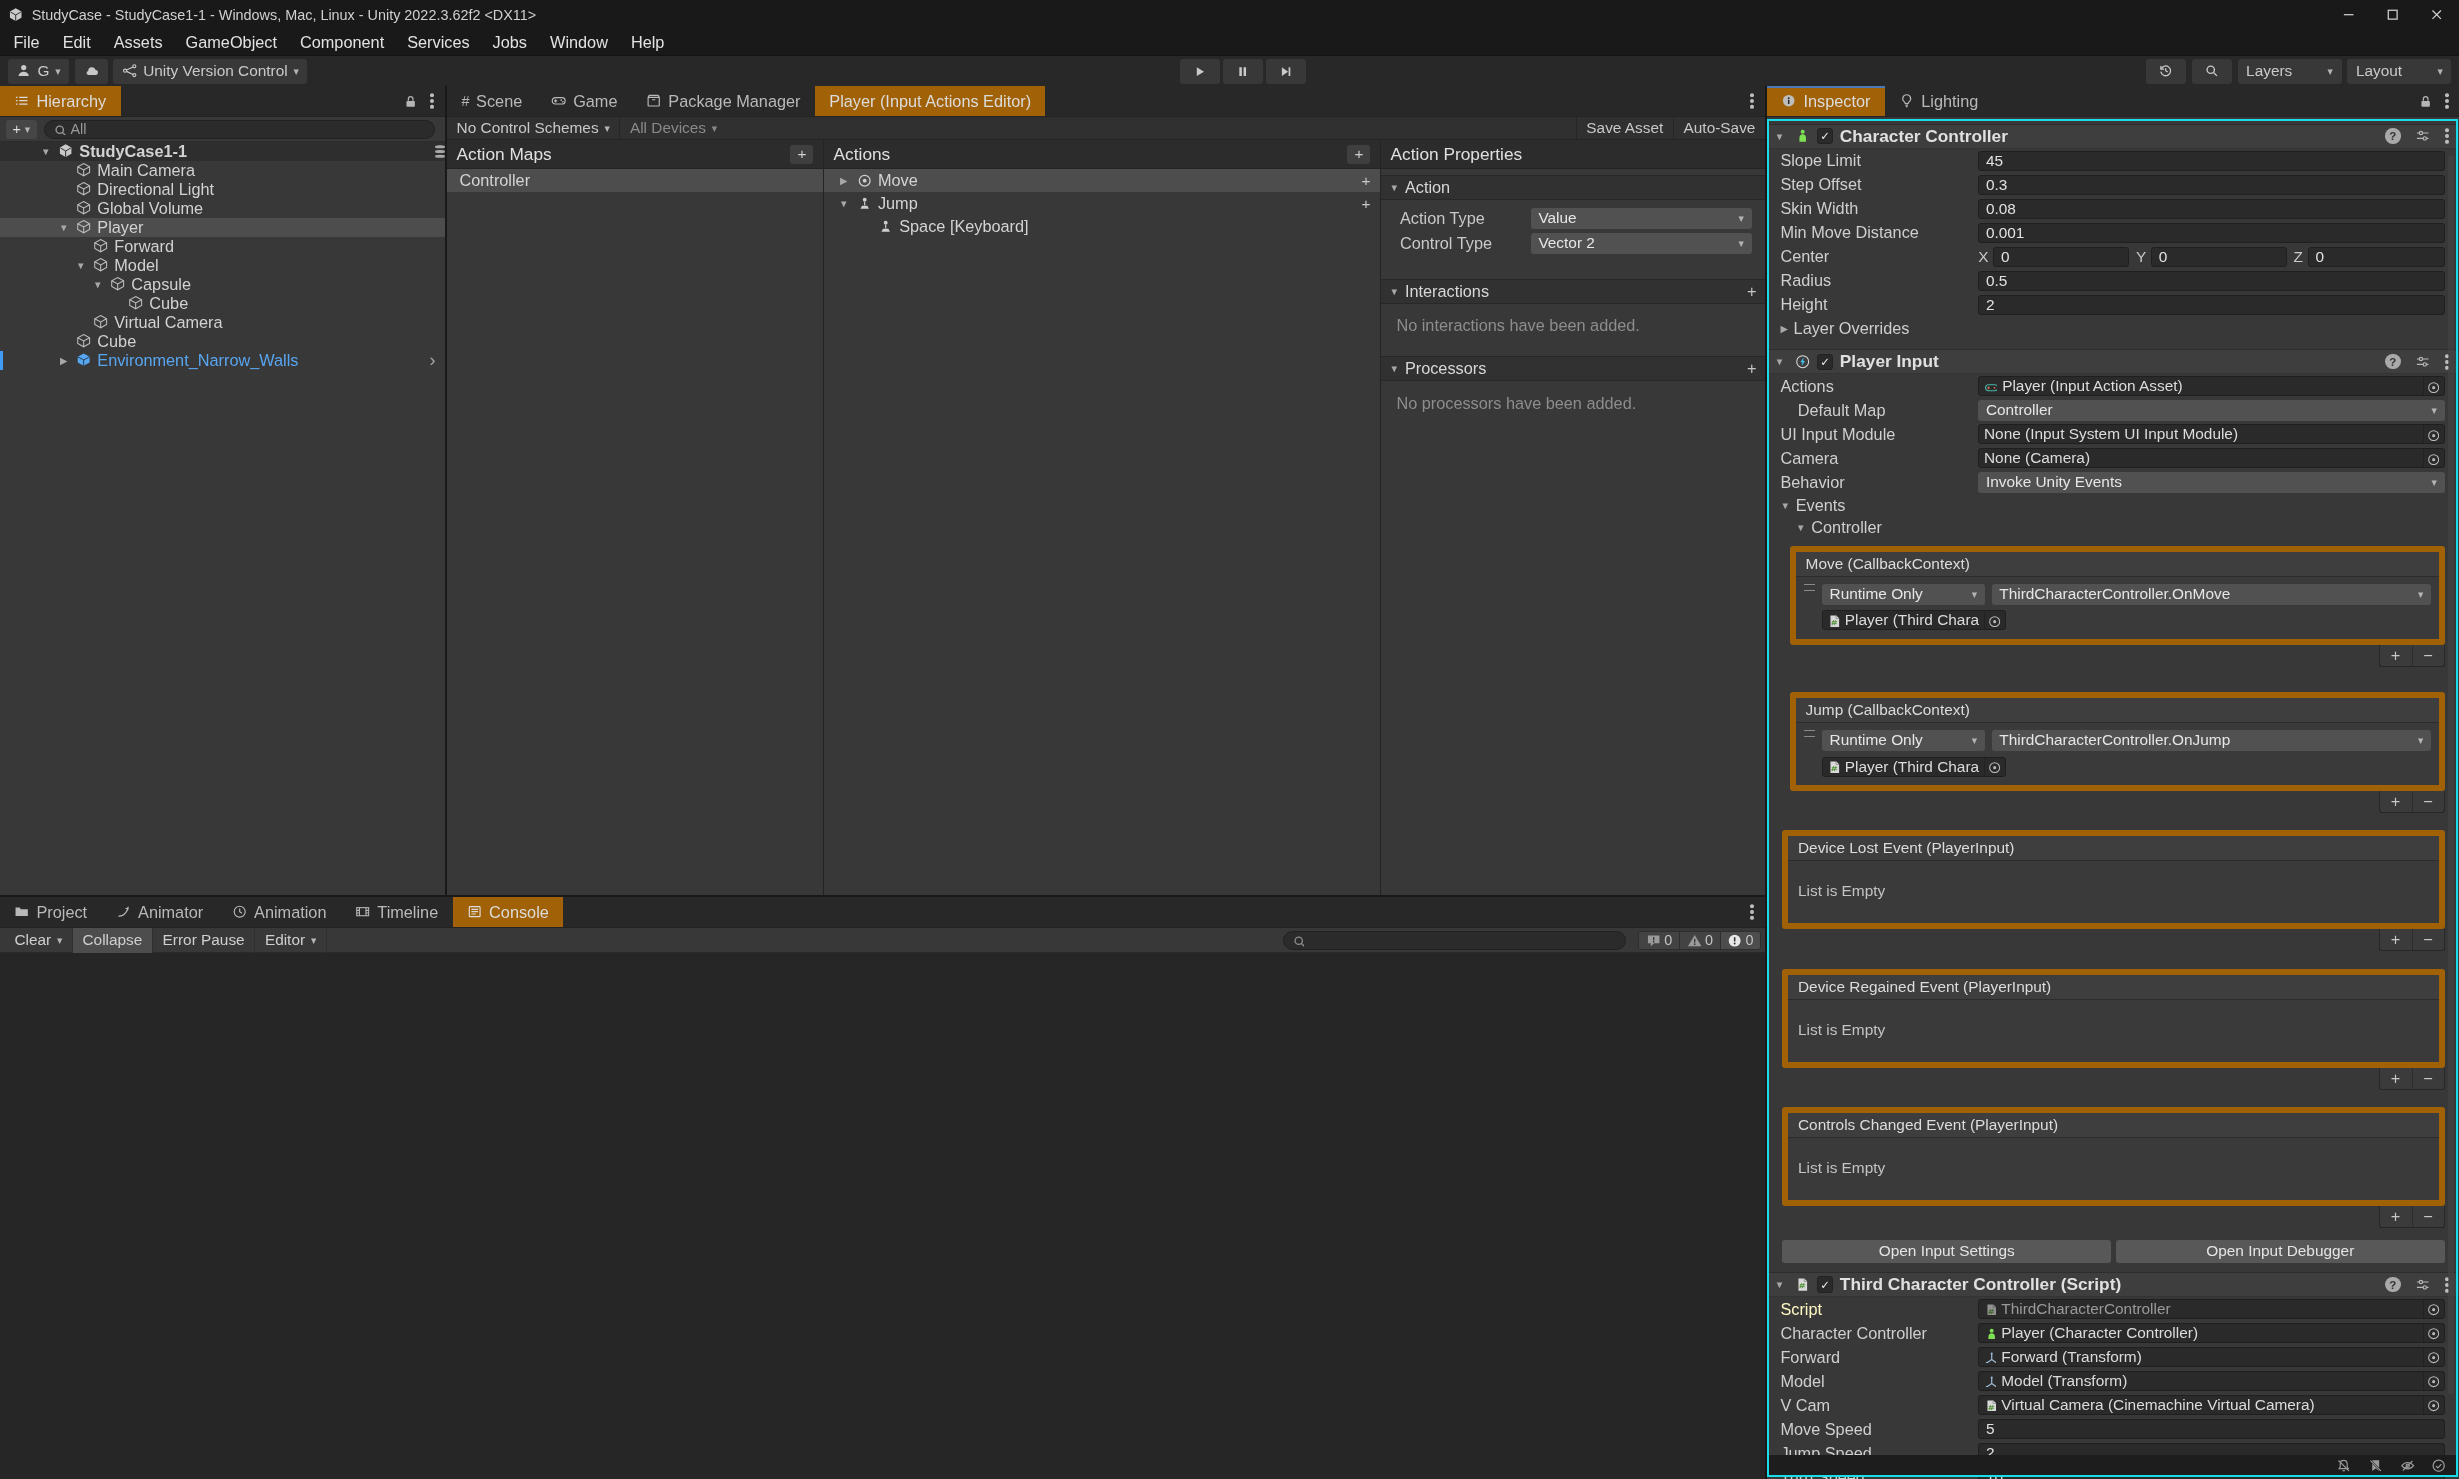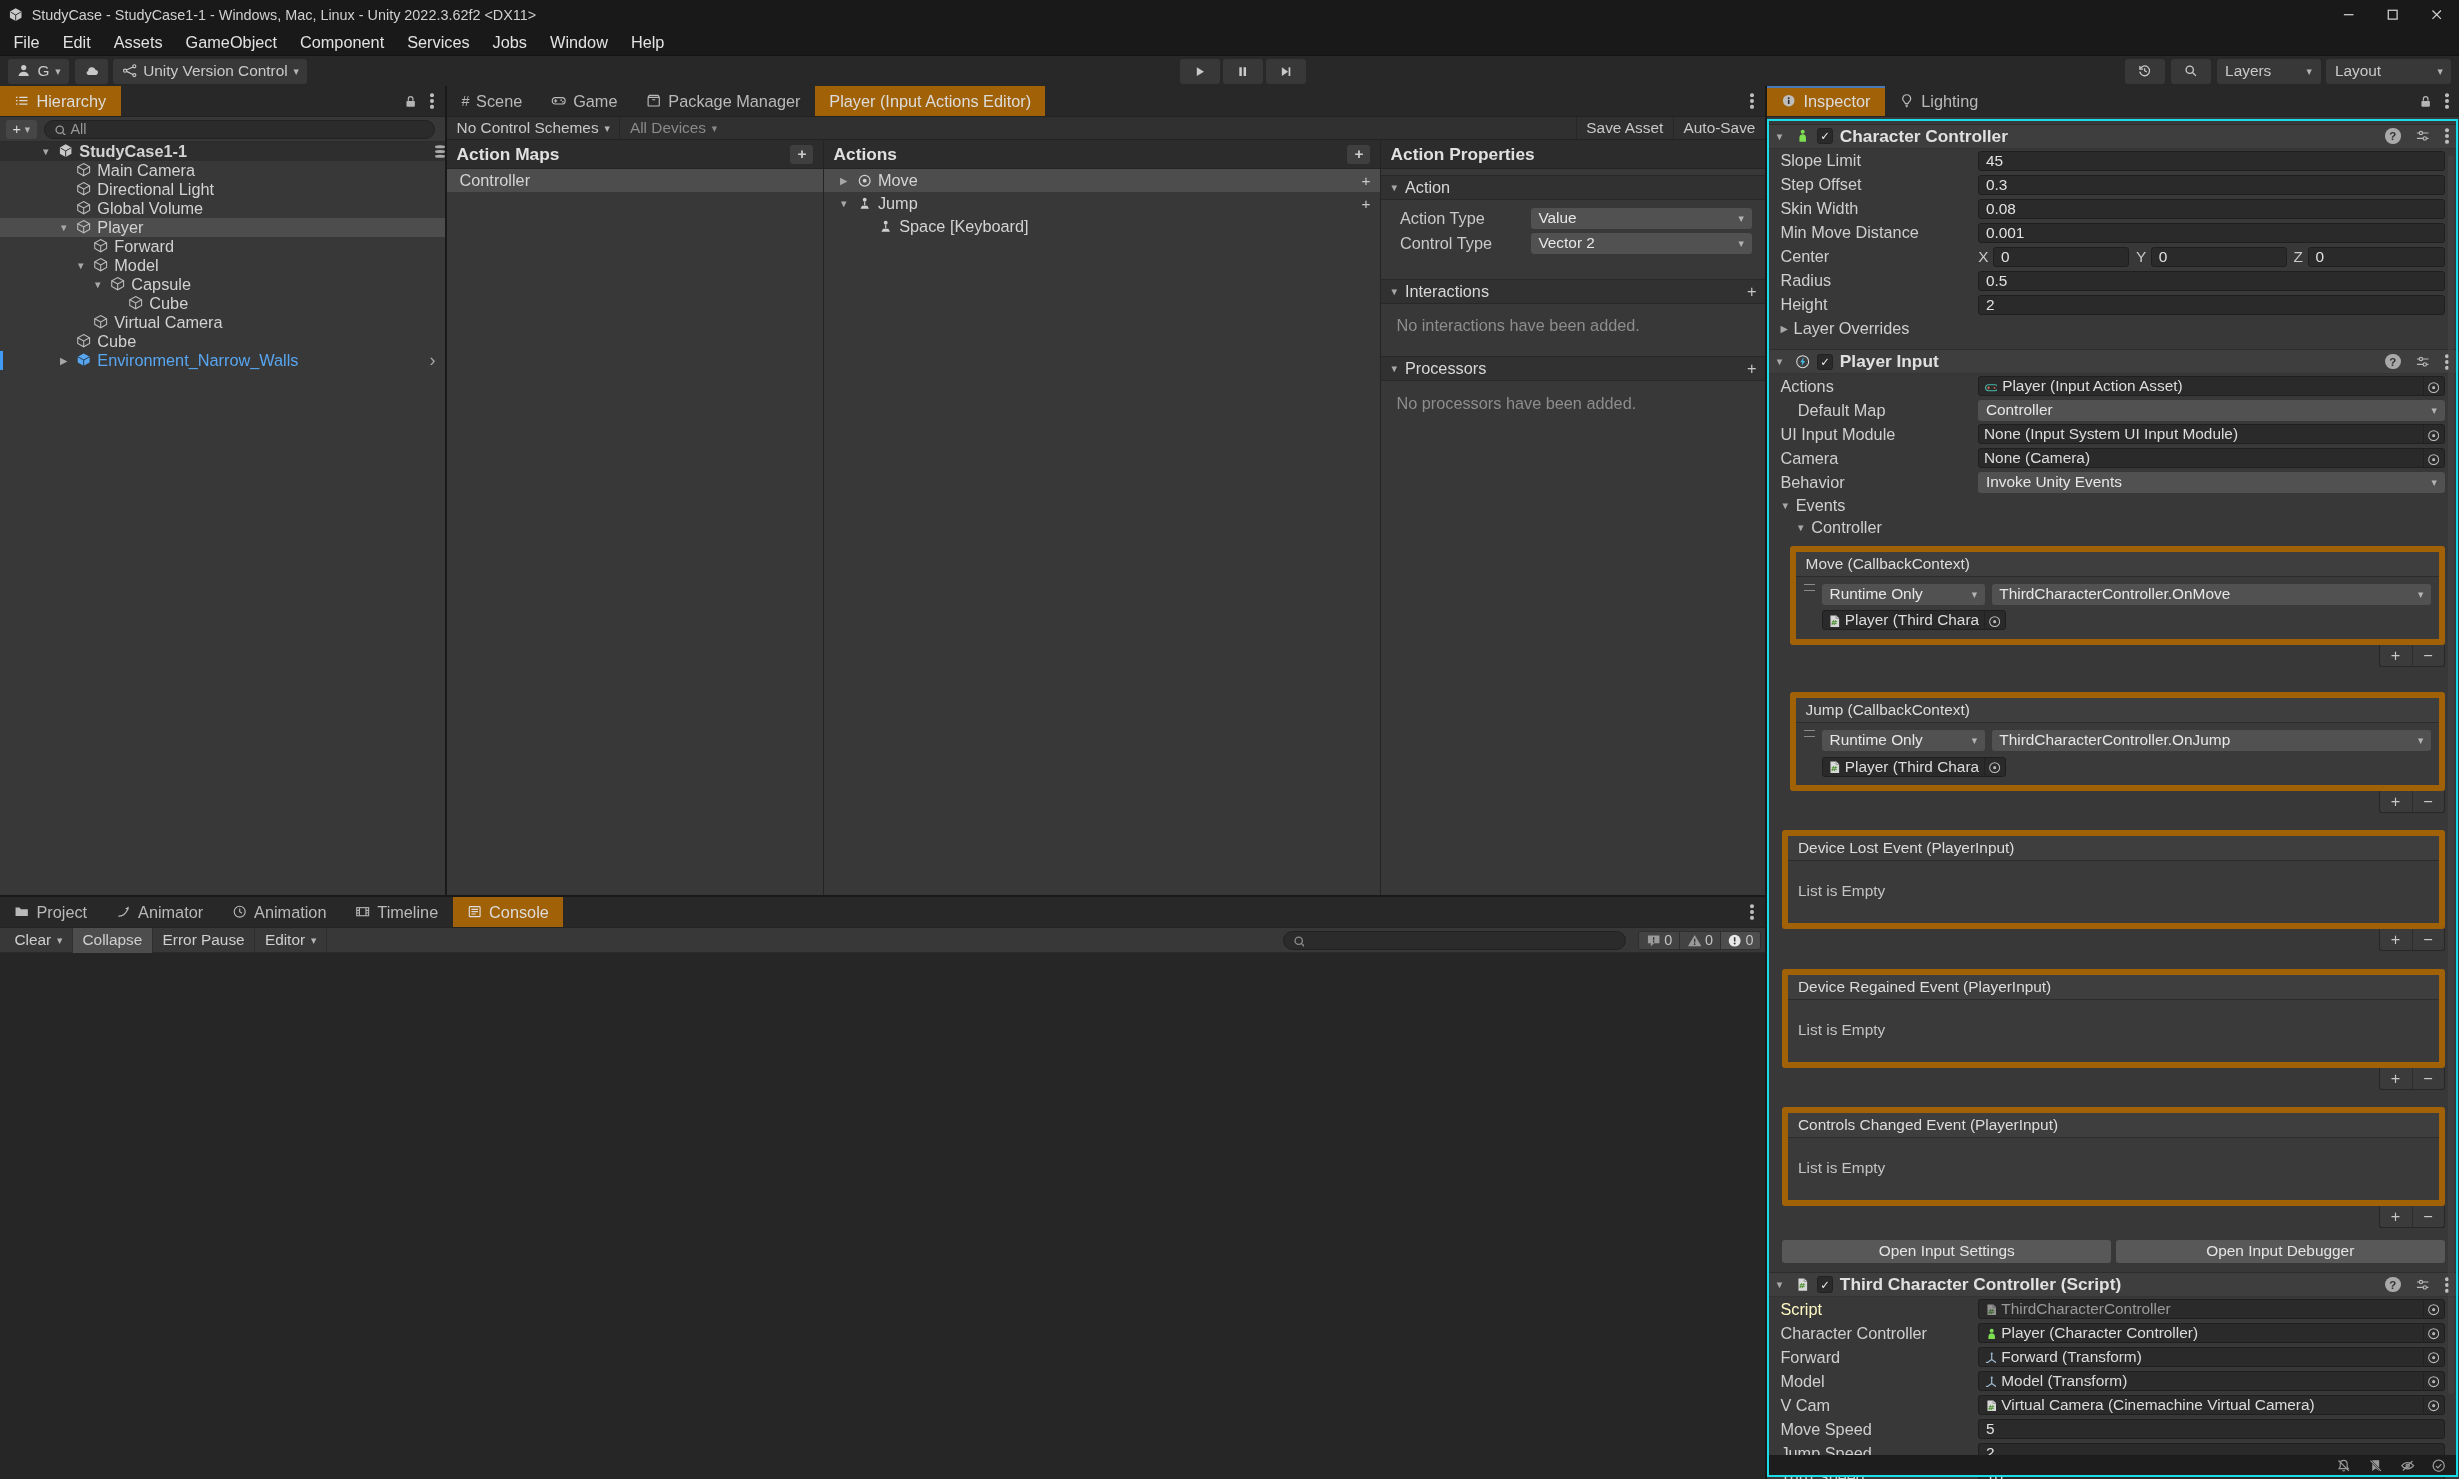--- a/index.html
+++ b/index.html
@@ -50,21 +50,21 @@
 .t-ic{width:16.3px;height:16.3px;color:#bdbdbd}
 .prefab .t-ic{color:#58a6f0}
 .bluebar{position:absolute;left:0;top:0;width:2.9px;height:100%;background:#3f9bf5}
 .rowend{margin-left:auto;padding-right:9.6px;color:#a8a8a8}
 
 .schemes{height:23px;flex:0 0 23px;background:#303030;border-bottom:1px solid #232323;display:flex;align-items:center;font-size:15.4px;color:#c8c8c8}
 .scheme-item{display:flex;align-items:center;gap:5.8px;padding:0 9.6px;height:100%;border-right:1px solid #262626}
 .dim{color:#8a8a8a}
 .cols{flex:1;display:flex;min-height:0}
 .col{display:flex;flex-direction:column;border-right:1px solid #242424}
-.colhdr{height:29px;flex:0 0 29px;background:#2c2c2c;border-bottom:1px solid #242424;display:flex;align-items:center;padding:0 9.6px;font-size:17.3px;font-weight:700;color:#e0e0e0}
+.colhdr{height:29px;flex:0 0 29px;background:#2c2c2c;border-bottom:1px solid #242424;display:flex;align-items:center;padding:0 9.6px;font-size:17.3px;font-weight:400;color:#e0e0e0}
 .plusbtn{margin-left:auto;width:23px;height:19px;background:#3f3f3f;border-radius:2.9px;display:flex;align-items:center;justify-content:center;color:#cdcdcd;font-size:15.4px}
 .lrow{height:23px;display:flex;align-items:center;gap:5.8px;font-size:16.3px;padding-left:12.5px}
 .lrow.sel{background:#4d4d4d}
 .lrow .tri{width:14.4px;flex:0 0 14.4px;text-align:center;font-size:9.6px;color:#a8a8a8}
 .addbind{margin-left:auto;padding-right:9.6px;color:#c8c8c8;font-size:15.4px}
 .secbar{height:25px;background:#313131;border-top:1px solid #282828;border-bottom:1px solid #282828;display:flex;align-items:center;gap:5.8px;padding:0 8.6px;font-size:16.3px;color:#d8d8d8}
 .secbar .tri{font-size:9.6px;color:#a8a8a8}
 .emptytxt{color:#8d8d8d;font-size:16.3px;padding:12.5px 13.4px 0 15.4px}
 .proprow{display:flex;align-items:center;height:25px;margin:0 13.4px 0 19px;gap:7.7px}
 .proplabel{flex:0 0 123px;color:#c9c9c9}
@@ -362,21 +362,21 @@
       </div>
     <div class="tbbtn">
         <svg class="ic" viewBox="0 0 16 16" width="15.4" height="15.4">
           <use href="#i-search"></use>
         </svg>
       </div>
     <div class="pill" style="width:104px">
       <span>Layers</span>
       <span class="caret" style="margin-left:auto">▾</span>
     </div>
-    <div class="pill" style="width:125px">
+    <div class="pill" style="width:104px">
       <span>Layout</span>
       <span class="caret" style="margin-left:auto">▾</span>
     </div>
   </div>
 </div>
 <div class="tbcenter">
   <div class="tbbtn">
       <svg class="ic" viewBox="0 0 16 16" width="15.4" height="15.4">
         <use href="#i-play"></use>
       </svg>

